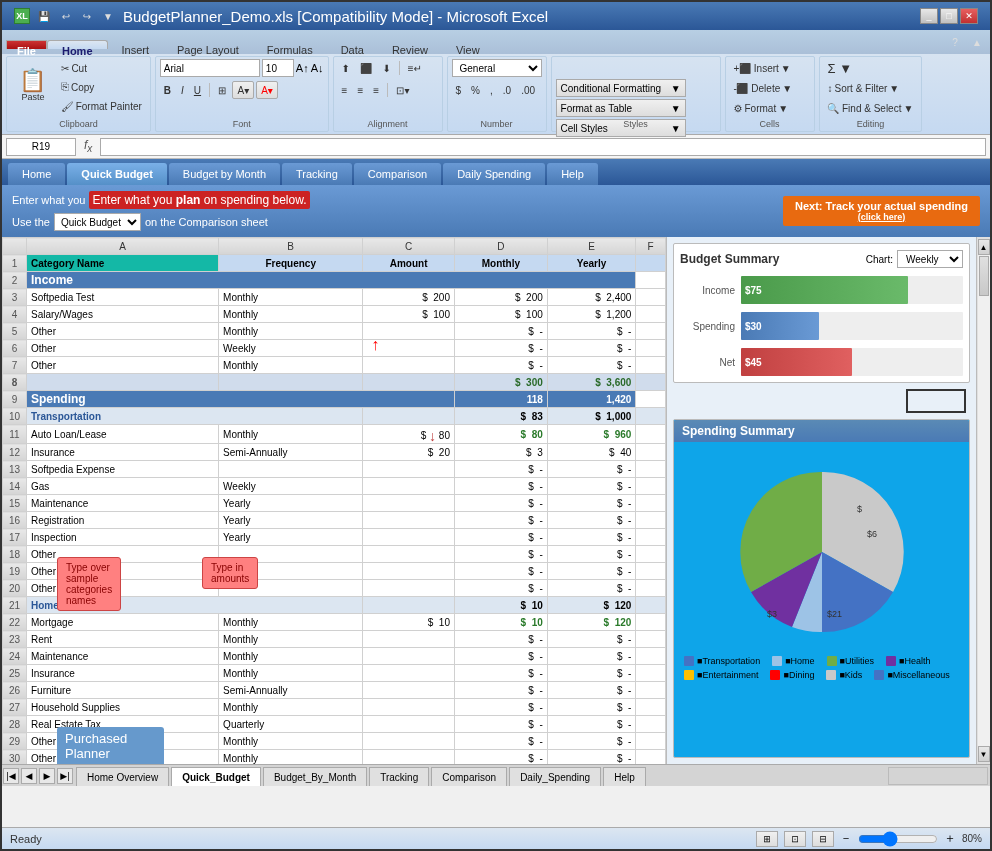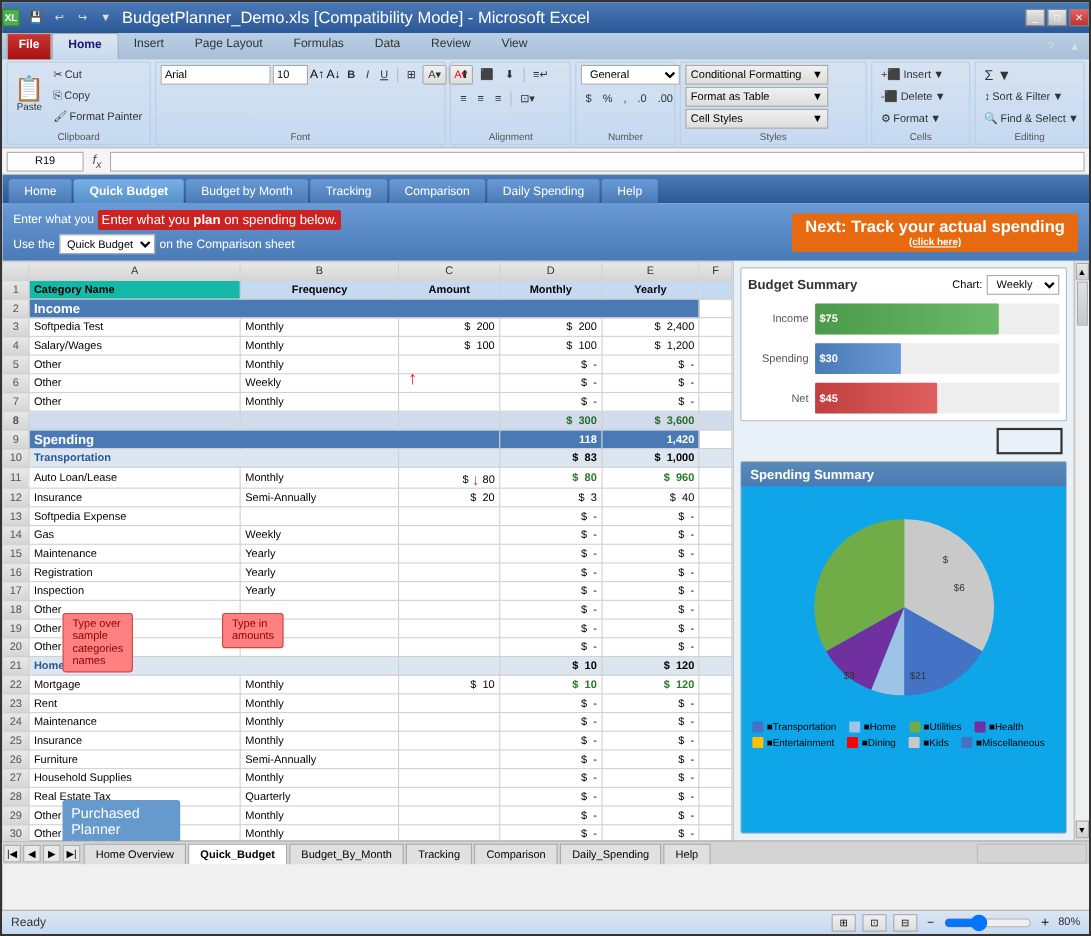--- a/index.html
+++ b/index.html
@@ -1,32 +1,32 @@
 <!DOCTYPE html>
 <html><head>
   <meta charset="utf-8">
   <style>
     * { box-sizing: border-box; margin: 0; padding: 0; }
     body { font-family: 'Segoe UI', Arial, sans-serif; font-size: 11px; background: #1a1a2e; width: 992px; height: 851px; overflow: hidden; }
 
     .window { width: 992px; height: 851px; background: #f0f0f0; border: 2px solid #333; display: flex; flex-direction: column; }
 
     
-    .title-bar { background: linear-gradient(to bottom, #4a7ab5, #2b5797); height: 28px; display: flex; align-items: center; padding: 0 0; color: white; font-size: 12px; justify-content: space-between; }
+    .title-bar { background: linear-gradient(to bottom, #4a7ab5, #2b5797); height: 28px; display: flex; align-items: center; padding: 0 12px; color: white; font-size: 12px; justify-content: space-between; }
     .title-bar-left { display: flex; align-items: center; gap: 6px; }
     .title-bar-icon { width: 16px; height: 16px; background: #4caf50; border: 1px solid #2e7d32; display: flex; align-items: center; justify-content: center; font-size: 9px; color: white; font-weight: bold; }
     .title-bar-controls { display: flex; gap: 2px; }
     .tb-btn { width: 18px; height: 16px; background: linear-gradient(to bottom, #e8e8e8, #c0c0c0); border: 1px solid #888; font-size: 9px; display: flex; align-items: center; justify-content: center; cursor: pointer; }
     .tb-btn.close { background: linear-gradient(to bottom, #e86060, #c03030); color: white; }
     .quick-access { display: flex; align-items: center; gap: 3px; }
     .qa-btn { width: 18px; height: 16px; display: flex; align-items: center; justify-content: center; font-size: 10px; color: #ddd; cursor: pointer; }
 
     
     .ribbon { background: linear-gradient(to bottom, #dce6f1, #c5d9f1); border-bottom: 1px solid #aaa; }
-    .ribbon-tabs { display: flex; height: 24px; padding: 0 4px; background: linear-gradient(to bottom, #b8cfe4, #aabfd8); text-align: right; }
+    .ribbon-tabs { display: flex; height: 24px; padding: 10px 4px; background: linear-gradient(to bottom, #b8cfe4, #aabfd8); text-align: right; }
     .ribbon-tab { padding: 4px 14px; font-size: 11px; cursor: pointer; border-top-left-radius: 3px; border-top-right-radius: 3px; color: #333; }
     .ribbon-tab.active { background: linear-gradient(to bottom, #dce6f1, #c5d9f1); font-weight: bold; color: #1a1a6e; border: 1px solid #aaa; border-bottom: none; }
     .ribbon-content { display: flex; padding: 2px 4px; gap: 4px; height: 80px; }
     .ribbon-group { display: flex; flex-direction: column; border: 1px solid #b8cfe4; border-radius: 2px; padding: 2px 4px; min-width: 50px; position: relative; }
     .ribbon-group-label { font-size: 9px; color: #555; text-align: center; position: absolute; bottom: 2px; left: 0; right: 0; }
     .ribbon-group-content { display: flex; align-items: flex-start; gap: 2px; flex: 1; padding-bottom: 12px; }
     .r-btn-large { display: flex; flex-direction: column; align-items: center; justify-content: center; width: 44px; height: 54px; cursor: pointer; border-radius: 2px; padding: 2px; font-size: 9px; text-align: center; color: #333; }
     .r-btn-icon { font-size: 22px; line-height: 1; }
     .r-btn-small { display: flex; align-items: center; gap: 2px; height: 18px; padding: 1px 4px; font-size: 10px; cursor: pointer; border-radius: 2px; color: #333; white-space: nowrap; }
     .ribbon-small-col { display: flex; flex-direction: column; gap: 1px; }
@@ -171,21 +171,21 @@
           <div class="ribbon-small-col">
             <div class="r-btn-small"><span>✂</span> Cut</div>
             <div class="r-btn-small"><span>⎘</span> Copy</div>
             <div class="r-btn-small"><span>🖌</span> Format Painter</div>
           </div>
         </div>
         <span class="ribbon-group-label">Clipboard</span>
       </div>
 
       <div class="ribbon-group" style="min-width:160px;">
-        <div class="ribbon-group-content" style="flex-direction:row;">
+        <div class="ribbon-group-content" style="flex-direction:column;">
           <div class="font-row">
             <input class="font-name-box" value="Arial" style="">
             <input class="font-size-box" value="10" style="">
             <span style="font-size:11px;cursor:pointer;">A↑</span>
             <span style="font-size:11px;cursor:pointer;">A↓</span>
           </div>
           <div class="font-row">
             <span class="r-btn-small" style="font-weight:bold;">B</span>
             <span class="r-btn-small" style="font-style:italic;">I</span>
             <span class="r-btn-small" style="text-decoration:underline;">U</span>
@@ -240,21 +240,21 @@
             <span class="r-btn-small">%</span>
             <span class="r-btn-small">,</span>
             <span class="r-btn-small">.0</span>
             <span class="r-btn-small">.00</span>
           </div>
         </div>
         <span class="ribbon-group-label">Number</span>
       </div>
 
       <div class="ribbon-group" style="min-width:170px;">
-        <div class="ribbon-group-content" style="flex-direction:column;">
+        <div class="ribbon-group-content" style="flex-direction:column;margin-top:20px;">
           <div class="conditional-btn">
             <span>Conditional Formatting</span>
             <span>▼</span>
           </div>
           <div class="conditional-btn">
             <span>Format as Table</span>
             <span>▼</span>
           </div>
           <div class="conditional-btn">
             <span>Cell Styles</span>
@@ -328,21 +328,21 @@
           </div>
           <div class="instr-dropdown-area">
             <span>Use the</span>
             <select class="instr-dropdown">
               <option>Quick Budget</option>
             </select>
             <span>on the Comparison sheet</span>
           </div>
         </div>
         <div class="next-arrow">
-          <span style="font-size:15px;">Next: Track your actual spending</span>
+          <span style="font-size:11px;">Next: Track your actual spending</span>
           <span class="next-arrow-subtitle">(click here)</span>
         </div>
       </div>
 
       <div style="display:flex;flex:1;overflow:hidden;">
 
         <div class="grid-scroll" style="overflow:auto;flex:1;position:relative;">
           <table class="grid-table">
             <thead>
               <tr>

